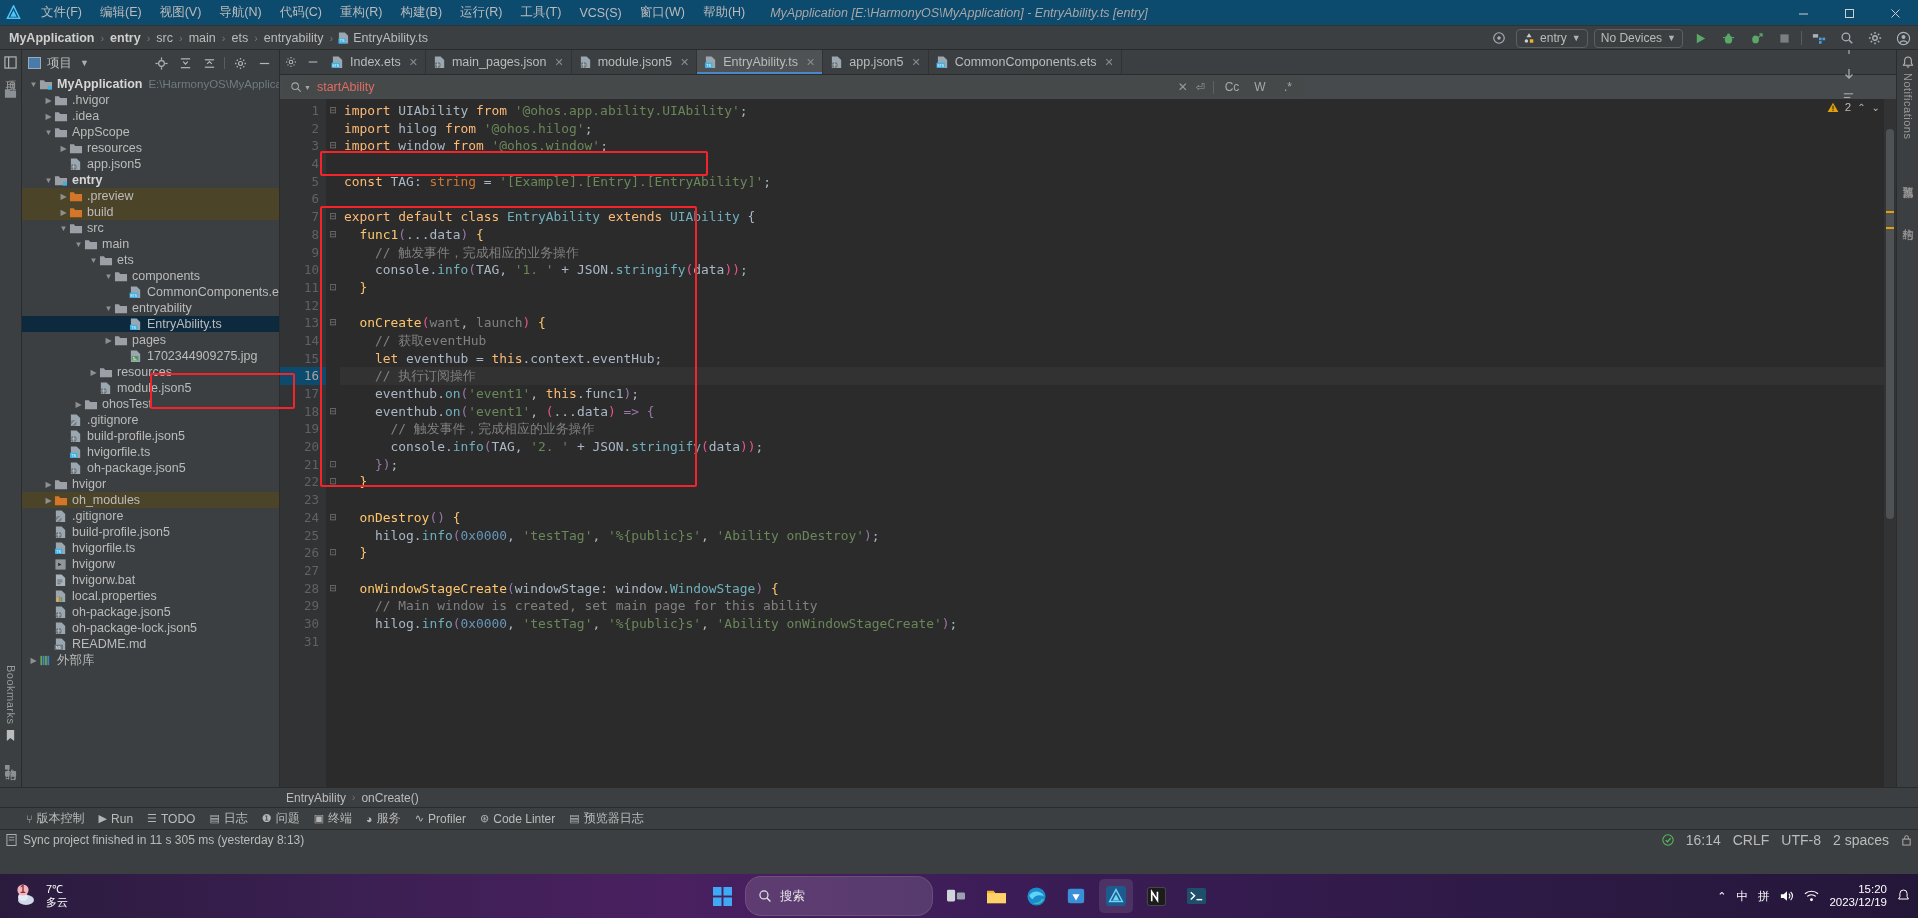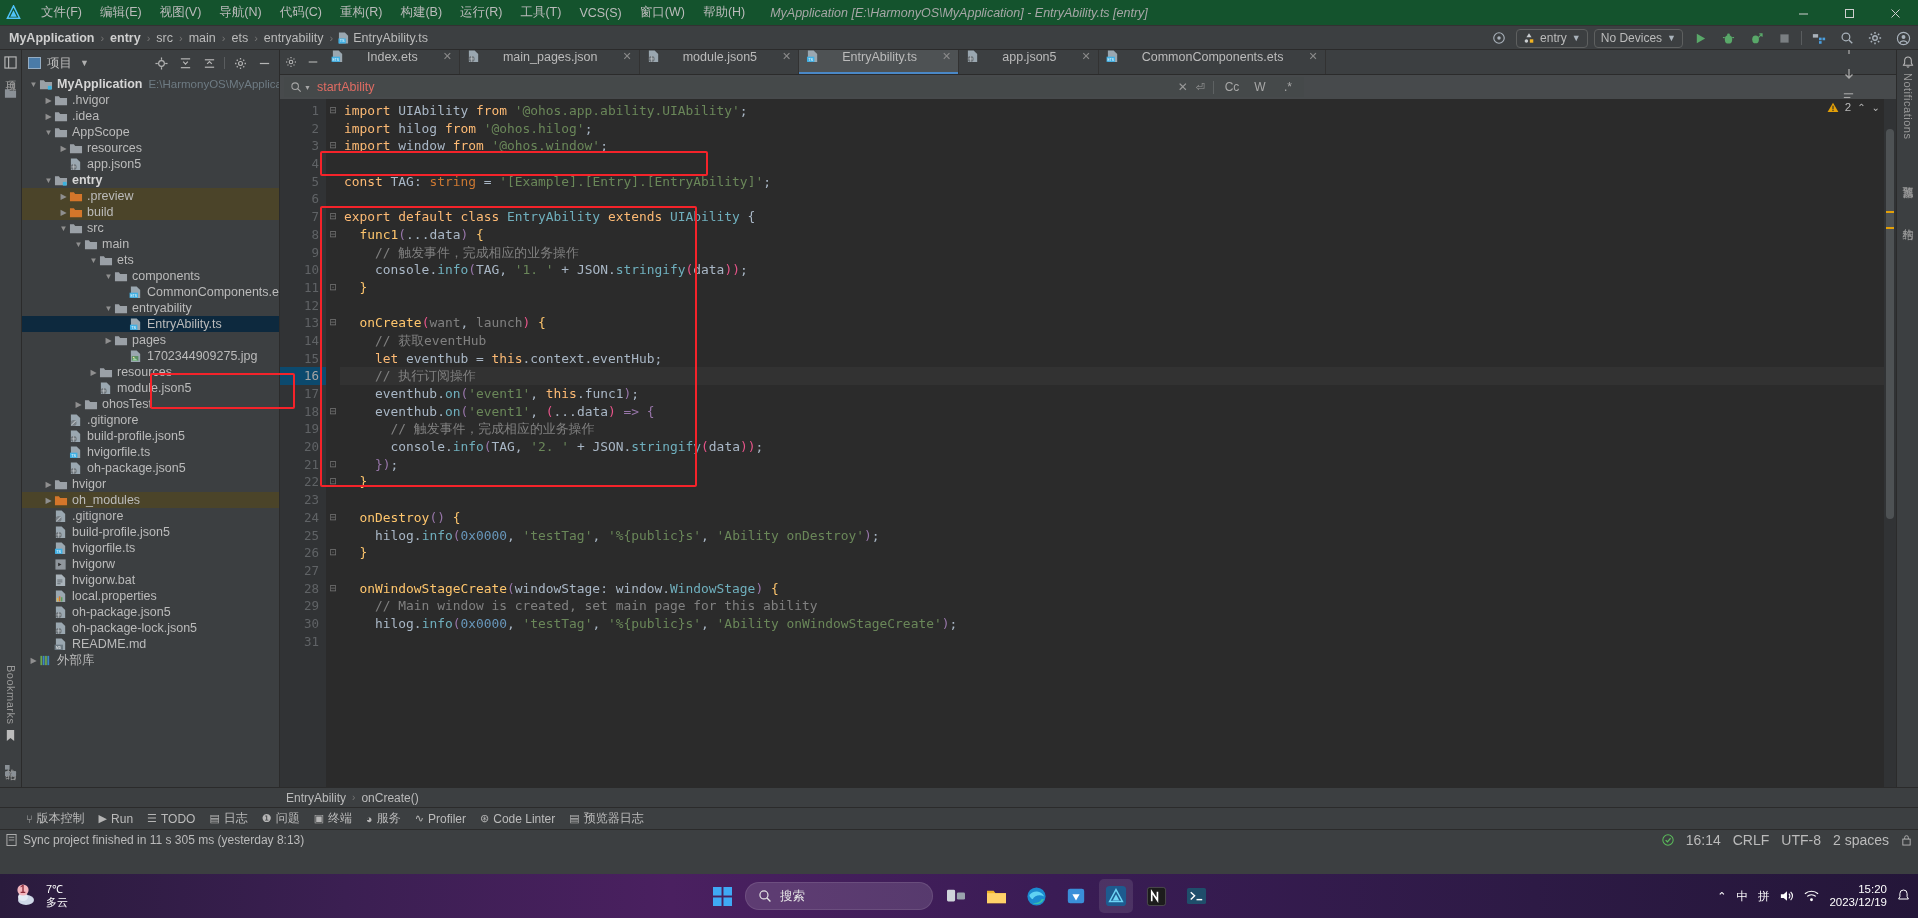--- a/index.html
+++ b/index.html
@@ -6,21 +6,21 @@
   html, body {
     width: 1918px; height: 918px;
     background: #3c3f41;
     font-family: "Liberation Sans", sans-serif;
     overflow: hidden;
   }
   body { position: relative; }
 
   
   .titlebar {
-    height: 26px; background: #14532d; display: flex; align-items: center;
+    height: 26px; background: #0c4a6e; display: flex; align-items: center;
     position: relative; border-bottom: 1px solid #323232;
   }
   .app-logo { width: 26px; height: 26px; display:flex; align-items:center; justify-content:center; }
   .menu-items { display: flex; align-items: center; gap: 0px; margin-left: 6px; }
   .menu-item {
     color: #bbbbbb; font-size: 12.5px; padding: 3px 9px; cursor: default;
     white-space: nowrap;
   }
   .win-title {
     position: absolute; left: 0; right: 0; text-align: center;
@@ -71,21 +71,21 @@
   .arrow { width:11px; display:inline-block; text-align:center; color:#8f8f8f; font-size:8px; flex:none;}
   .fi { width:14px; height:13px; margin-right:4px; flex:none; display:inline-block; }
   .lbl-bold { font-weight:bold; color:#d6d6d6; }
   .path-dim { color:#6e7b83; margin-left:6px; font-size:11.5px; }
 
   
   .editor-area { flex:1; display:flex; flex-direction:column; background:#2b2b2b; min-width:0;}
   .tabbar { height:25px; background:#3c3f41; display:flex; align-items:stretch; border-bottom:1px solid #2b2b2b; }
   .tabtool { width:22px; display:flex; align-items:center; justify-content:center; color:#b6b6b6;}
   .tab {
-    display:flex; gap:22px; padding:0 7px; color:#bbbbbb;
+    display:flex; align-items:center; gap:5px; padding:0 7px; color:#bbbbbb;
     font-size:12.5px; border-right:1px solid #323232; position:relative; cursor:default;
   }
   .tab.active { background:#4e5254; }
   .tab.active::after{ content:""; position:absolute; left:0; right:0; bottom:0; height:2px; background:#4a88c7; }
   .tab .x { color:#8b8b8b; font-size:11px; margin-left:3px; }
 
   
   .findbar { height:24px; background:#474a4c; display:flex; align-items:center; padding:0 4px; gap:16px; }
   .find-input {
     flex:1; height:20px; background:#45494a; border:none; display:flex; align-items:center;
@@ -148,21 +148,21 @@
   .taskbar{
     position:absolute; bottom:0; left:0; width:1918px; height:44px;
     background: linear-gradient(90deg,#2a1b3d 0%, #3b1f52 18%, #4a2060 35%, #3a1c55 55%, #2d1a45 80%, #241639 100%);
     display:flex; align-items:center;
   }
   .tb-weather{ display:flex; align-items:center; gap:6px; padding-left:14px; color:#fff; font-size:11px; }
   .tb-weather .wtxt{ line-height:13px; }
   .tb-center{ position:absolute; left:50%; transform:translateX(-50%); display:flex; align-items:center; gap:6px;}
   .tb-start{ width:34px; height:34px; display:flex; align-items:center; justify-content:center;}
   .tb-search{
-    width:188px; height:28px; background:rgba(255,255,255,0.13); border-radius:16px;
+    width:188px; height:40px; background:rgba(255,255,255,0.13); border-radius:16px;
     display:flex; align-items:center; gap:8px; padding-left:12px; color:#e6e6e6; font-size:12.5px;
     border:1px solid rgba(255,255,255,0.10);
   }
   .tb-icon{ width:34px; height:34px; display:flex; align-items:center; justify-content:center; border-radius:5px;}
   .tb-right{ position:absolute; right:8px; display:flex; align-items:center; gap:10px; color:#fff; font-size:11.5px;}
   .tb-clock{ text-align:right; line-height:13px; font-size:11.5px; }
 
   svg { display:block; }
 </style>
 </head>

